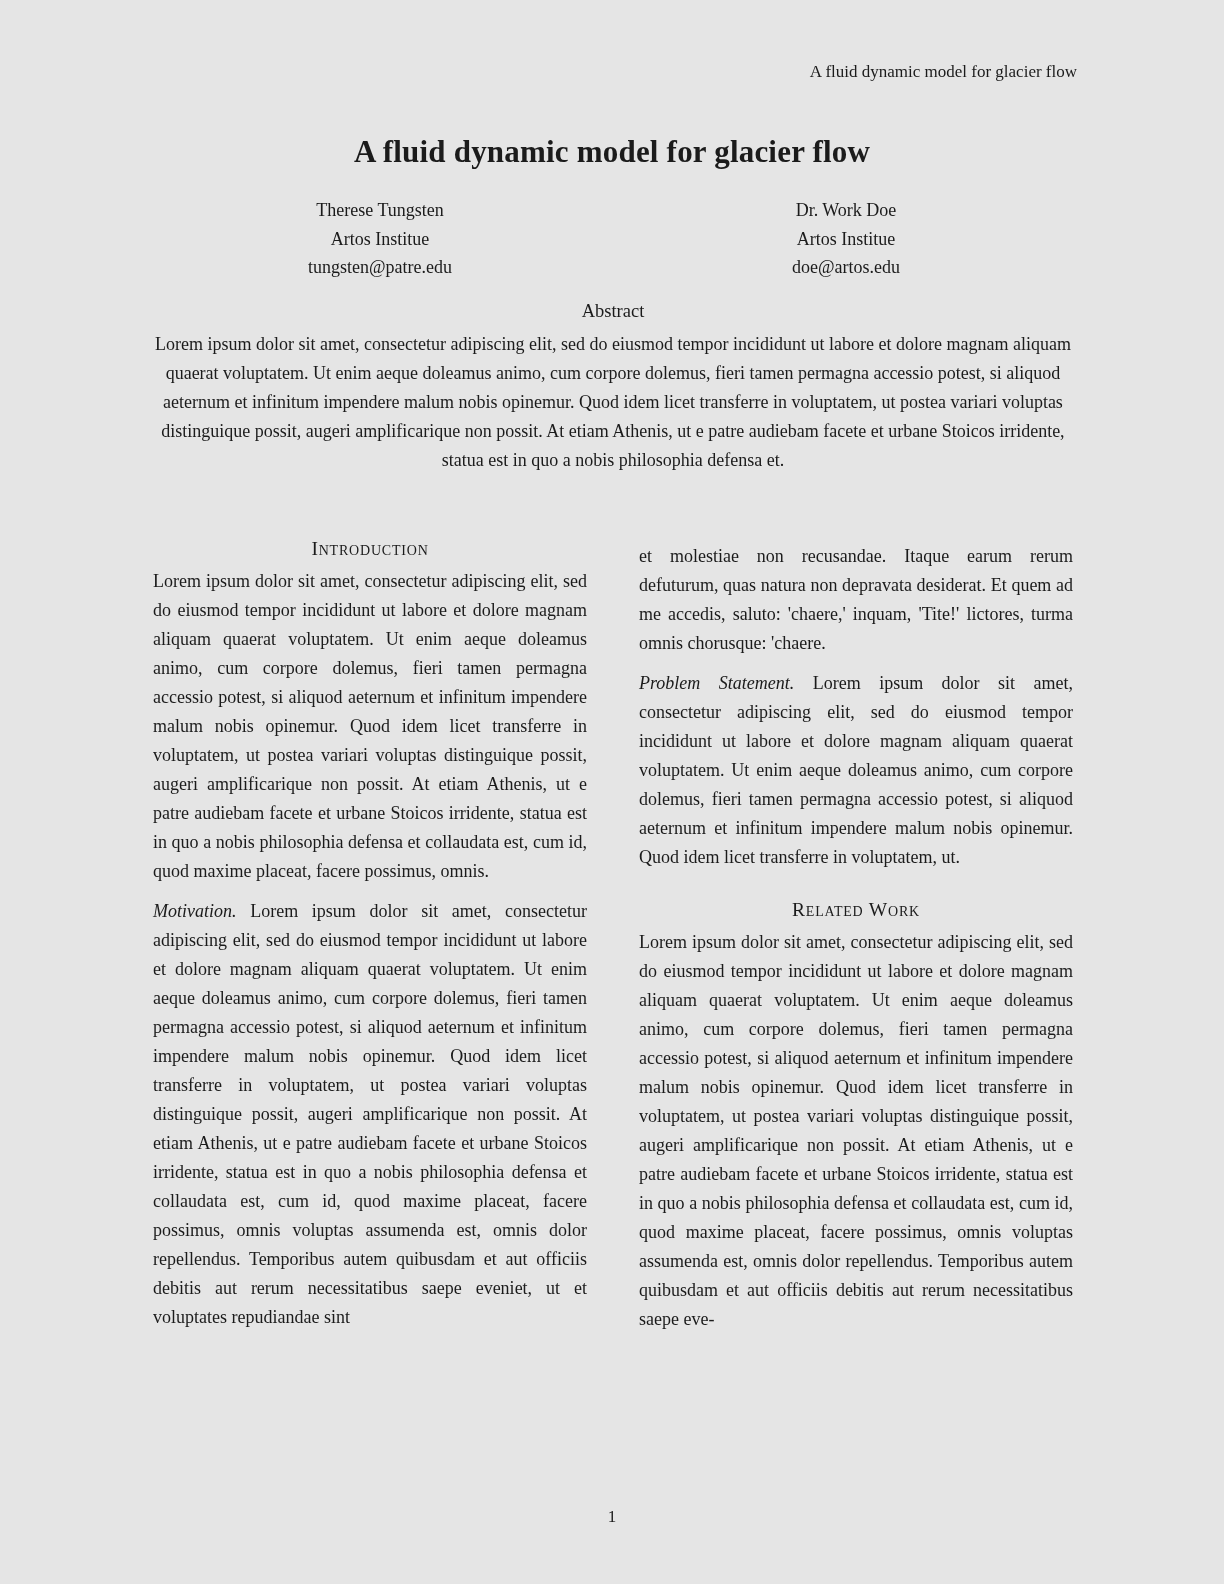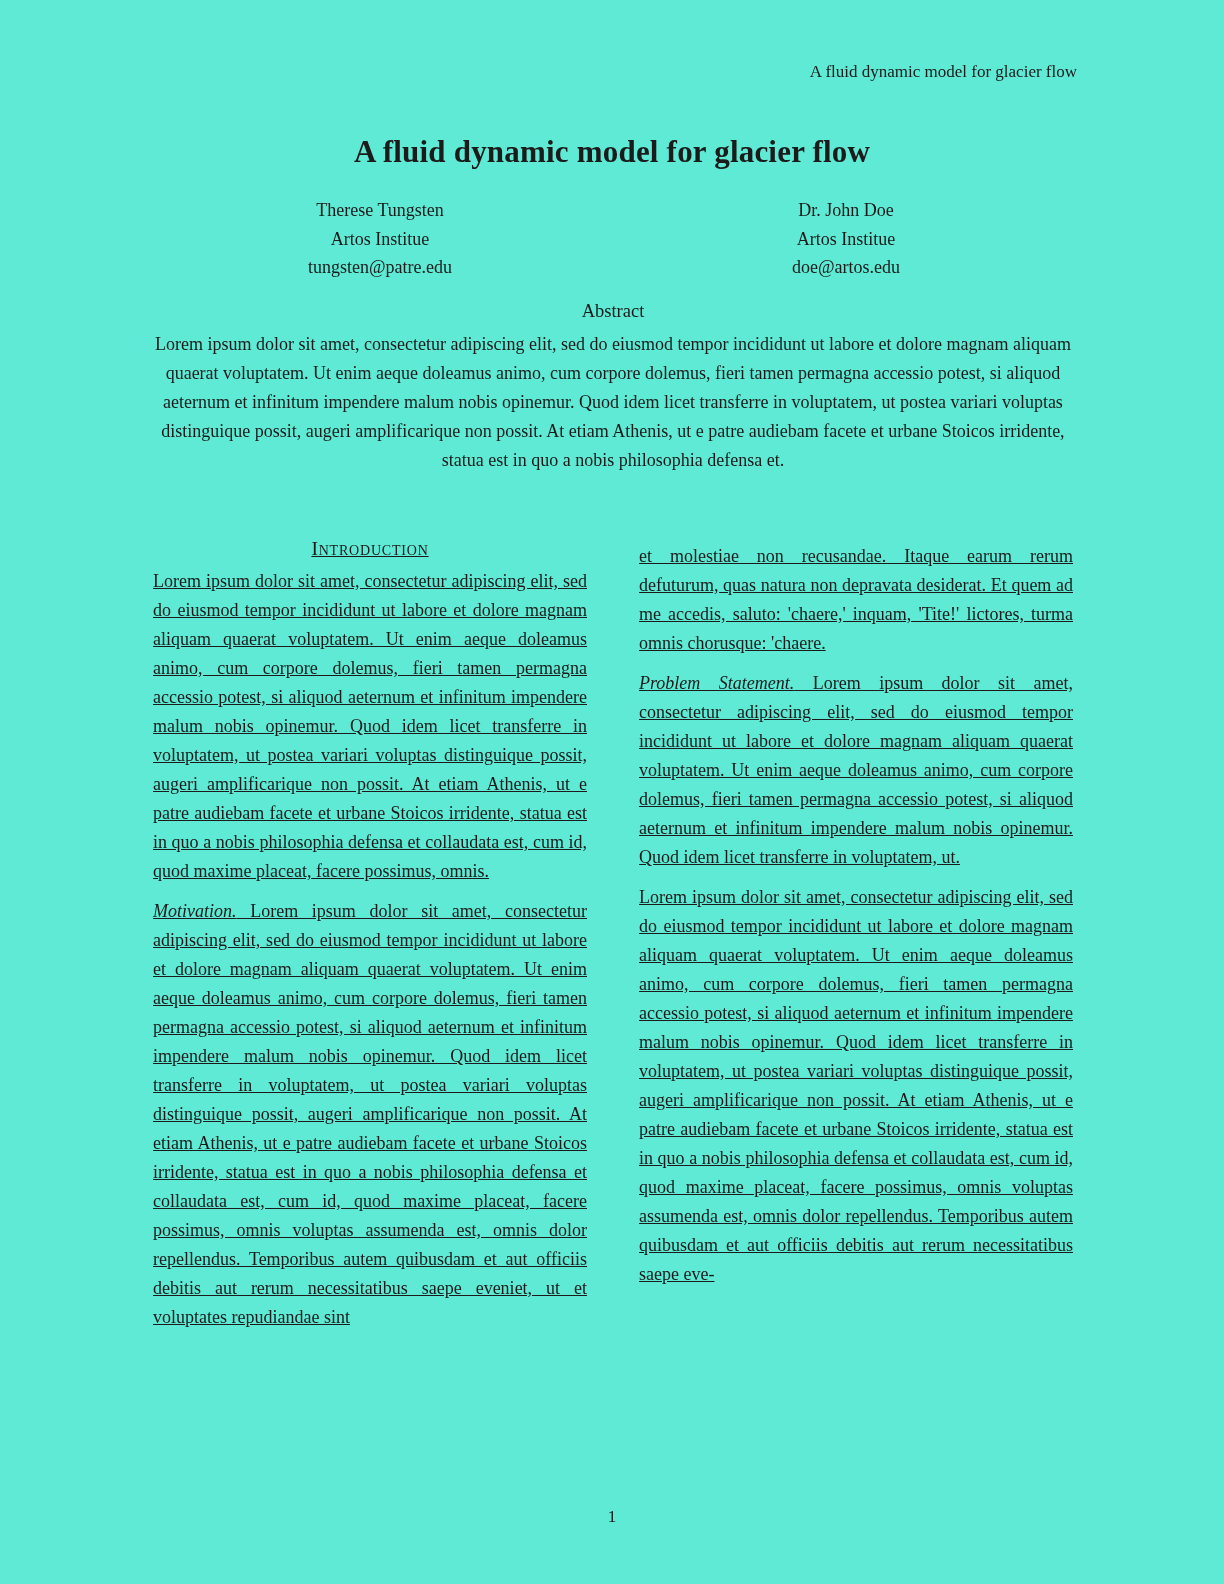--- a/index.html
+++ b/index.html
@@ -4,21 +4,21 @@
 <style>
   html, body {
     margin: 0;
     padding: 0;
     background: #ffffff;
   }
   .page {
     position: relative;
     width: 1224px;
     height: 1584px;
-    background: #5eead4;
+    background: #e5e5e5;
     font-family: "Liberation Serif", "DejaVu Serif", serif;
     color: #1b1b1b;
     overflow: hidden;
   }
   .running-head {
     position: absolute;
     top: 62px;
     right: 147px;
     font-size: 17px;
     line-height: 20px;
@@ -68,21 +68,20 @@
     line-height: 29px;
     text-align: center;
   }
   .columns {
     position: absolute;
     top: 536px;
     left: 147px;
     width: 932px;
     display: flex;
     gap: 40px;
-    text-decoration: underline;
   }
   .column {
     width: 446px;
     flex: 0 0 446px;
   }
   .section-heading {
     margin: 0 0 5px 0;
     font-size: 19.5px;
     line-height: 25px;
     font-weight: 400;
@@ -124,21 +123,21 @@
 
   <h1 class="paper-title">A fluid dynamic model for glacier flow</h1>
 
   <div class="authors">
     <div class="author">
       <div>Therese Tungsten</div>
       <div>Artos Institue</div>
       <div>tungsten@patre.edu</div>
     </div>
     <div class="author">
-      <div>Dr. John Doe</div>
+      <div>Dr. Work Doe</div>
       <div>Artos Institue</div>
       <div>doe@artos.edu</div>
     </div>
   </div>
 
   <div class="abstract">
     <div class="abstract-heading">Abstract</div>
     <p class="abstract-text">Lorem ipsum dolor sit amet, consectetur adipiscing elit, sed do eiusmod tempor incididunt ut labore et dolore magnam aliquam quaerat voluptatem. Ut enim aeque doleamus animo, cum corpore dolemus, fieri tamen permagna accessio potest, si aliquod aeternum et infinitum impendere malum nobis opinemur. Quod idem licet transferre in voluptatem, ut postea variari voluptas distinguique possit, augeri amplificarique non possit. At etiam Athenis, ut e patre audiebam facete et urbane Stoicos irridente, statua est in quo a nobis philosophia defensa et.</p>
   </div>
 
@@ -146,20 +145,21 @@
 
     <div class="column">
       <h2 class="section-heading">Introduction</h2>
       <p>Lorem ipsum dolor sit amet, consectetur adipiscing elit, sed do eiusmod tempor incididunt ut labore et dolore magnam aliquam quaerat voluptatem. Ut enim aeque doleamus animo, cum corpore dolemus, fieri tamen permagna accessio potest, si aliquod aeternum et infinitum impendere malum nobis opinemur. Quod idem licet transferre in voluptatem, ut postea variari voluptas distinguique possit, augeri amplificarique non possit. At etiam Athenis, ut e patre audiebam facete et urbane Stoicos irridente, statua est in quo a nobis philosophia defensa et collaudata est, cum id, quod maxime placeat, facere possimus, omnis.</p>
       <p><span class="runin-label">Motivation.</span><span> Lorem ipsum dolor sit amet, consectetur adipiscing elit, sed do eiusmod tempor incididunt ut labore et dolore magnam aliquam quaerat voluptatem. Ut enim aeque doleamus animo, cum corpore dolemus, fieri tamen permagna accessio potest, si aliquod aeternum et infinitum impendere malum nobis opinemur. Quod idem licet transferre in voluptatem, ut postea variari voluptas distinguique possit, augeri amplificarique non possit. At etiam Athenis, ut e patre audiebam facete et urbane Stoicos irridente, statua est in quo a nobis philosophia defensa et collaudata est, cum id, quod maxime placeat, facere possimus, omnis voluptas assumenda est, omnis dolor repellendus. Temporibus autem quibusdam et aut officiis debitis aut rerum necessitatibus saepe eveniet, ut et voluptates repudiandae sint</span></p>
     </div>
 
     <div class="column">
       <p>et molestiae non recusandae. Itaque earum rerum defuturum, quas natura non depravata desiderat. Et quem ad me accedis, saluto: 'chaere,' inquam, 'Tite!' lictores, turma omnis chorusque: 'chaere.</p>
       <p><span class="runin-label">Problem Statement.</span><span> Lorem ipsum dolor sit amet, consectetur adipiscing elit, sed do eiusmod tempor incididunt ut labore et dolore magnam aliquam quaerat voluptatem. Ut enim aeque doleamus animo, cum corpore dolemus, fieri tamen permagna accessio potest, si aliquod aeternum et infinitum impendere malum nobis opinemur. Quod idem licet transferre in voluptatem, ut.</span></p>
+      <h2 class="section-heading later">Related Work</h2>
       <p>Lorem ipsum dolor sit amet, consectetur adipiscing elit, sed do eiusmod tempor incididunt ut labore et dolore magnam aliquam quaerat voluptatem. Ut enim aeque doleamus animo, cum corpore dolemus, fieri tamen permagna accessio potest, si aliquod aeternum et infinitum impendere malum nobis opinemur. Quod idem licet transferre in voluptatem, ut postea variari voluptas distinguique possit, augeri amplificarique non possit. At etiam Athenis, ut e patre audiebam facete et urbane Stoicos irridente, statua est in quo a nobis philosophia defensa et collaudata est, cum id, quod maxime placeat, facere possimus, omnis voluptas assumenda est, omnis dolor repellendus. Temporibus autem quibusdam et aut officiis debitis aut rerum necessitatibus saepe eve-</p>
     </div>
 
   </div>
 
   <div class="page-number">1</div>
 
 </div>
 
 </body></html>

